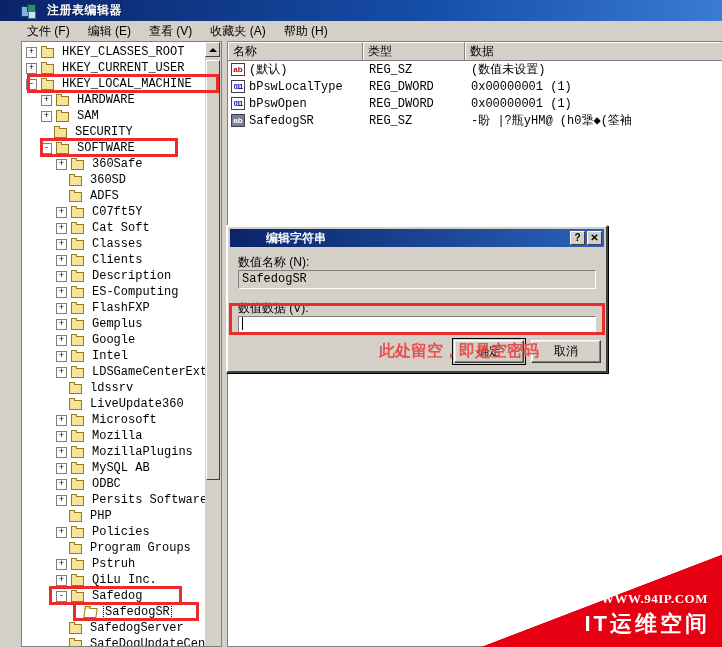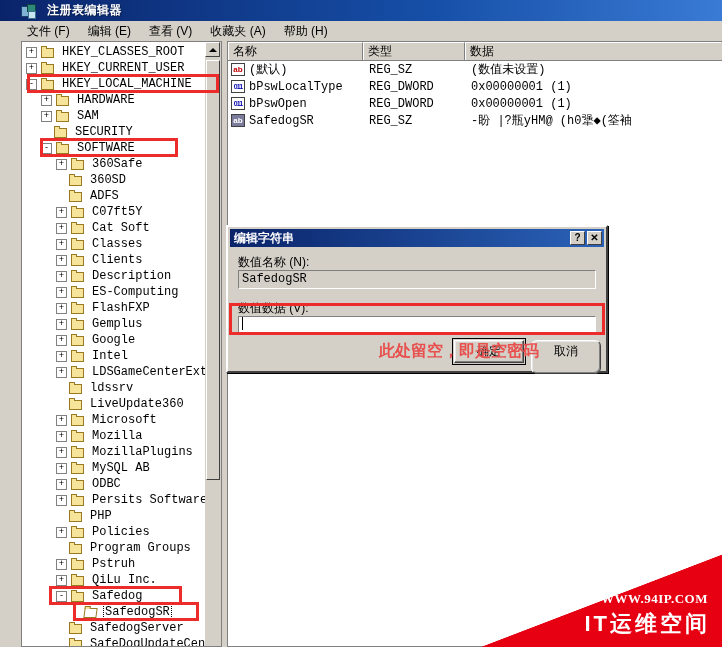--- a/index.html
+++ b/index.html
@@ -292,21 +292,21 @@
     left: 2px; top: 2px;
     width: 374px; height: 18px;
     background: linear-gradient(to right, #0a246a, #2a62b8);
     display: flex;
     align-items: center;
     padding: 0 2px 0 4px;
     box-sizing: border-box;
   }
   #dlg-title .t {
     color: #fff; font-weight: bold; font-size: 12px;
-    flex: 1; white-space: nowrap;
+    flex: 1; white-space: nowrap; margin-left: 32px;
   }
   #dlg-title .tb {
     width: 15px; height: 14px;
     background: #d4d0c8;
     border: 1px solid #fff;
     border-right-color: #404040;
     border-bottom-color: #404040;
     box-sizing: border-box;
     font-size: 10px;
     font-weight: bold;
@@ -771,21 +771,21 @@
       <span class="tb">✕</span>
     </div>
 
     <div class="dlg-label" style="left:10px; top:27px;">数值名称 (N):</div>
     <div class="dlg-input" style="left:10px; top:43px; width:358px; height:19px; background:#d4d0c8;">SafedogSR</div>
 
     <div class="dlg-label" style="left:10px; top:73px;">数值数据 (V):</div>
     <div class="dlg-input" style="left:10px; top:89px; width:358px; height:19px;"><span class="caret"></span><span></span></div>
 
     <div class="dlg-btn default" style="left:226px; top:113px; width:70px; height:23px;">确定</div>
-    <div class="dlg-btn" style="left:303px; top:113px; width:70px; height:34px;border-radius:6px;">取消</div>
+    <div class="dlg-btn" style="left:303px; top:113px; width:70px; height:23px;">取消</div>
   </div>
 
   <div class="redbox" style="left:229px; top:303px; width:376px; height:32px;"></div>
   <div class="red-note" style="left:335px; top:341px;margin-left:44px;">此处留空，即是空密码</div>
 
   <div id="watermark">
     <div class="wedge"></div>
     <div class="wm-url">WWW.94IP.COM</div>
     <div class="wm-name">IT运维空间</div>
   </div>

